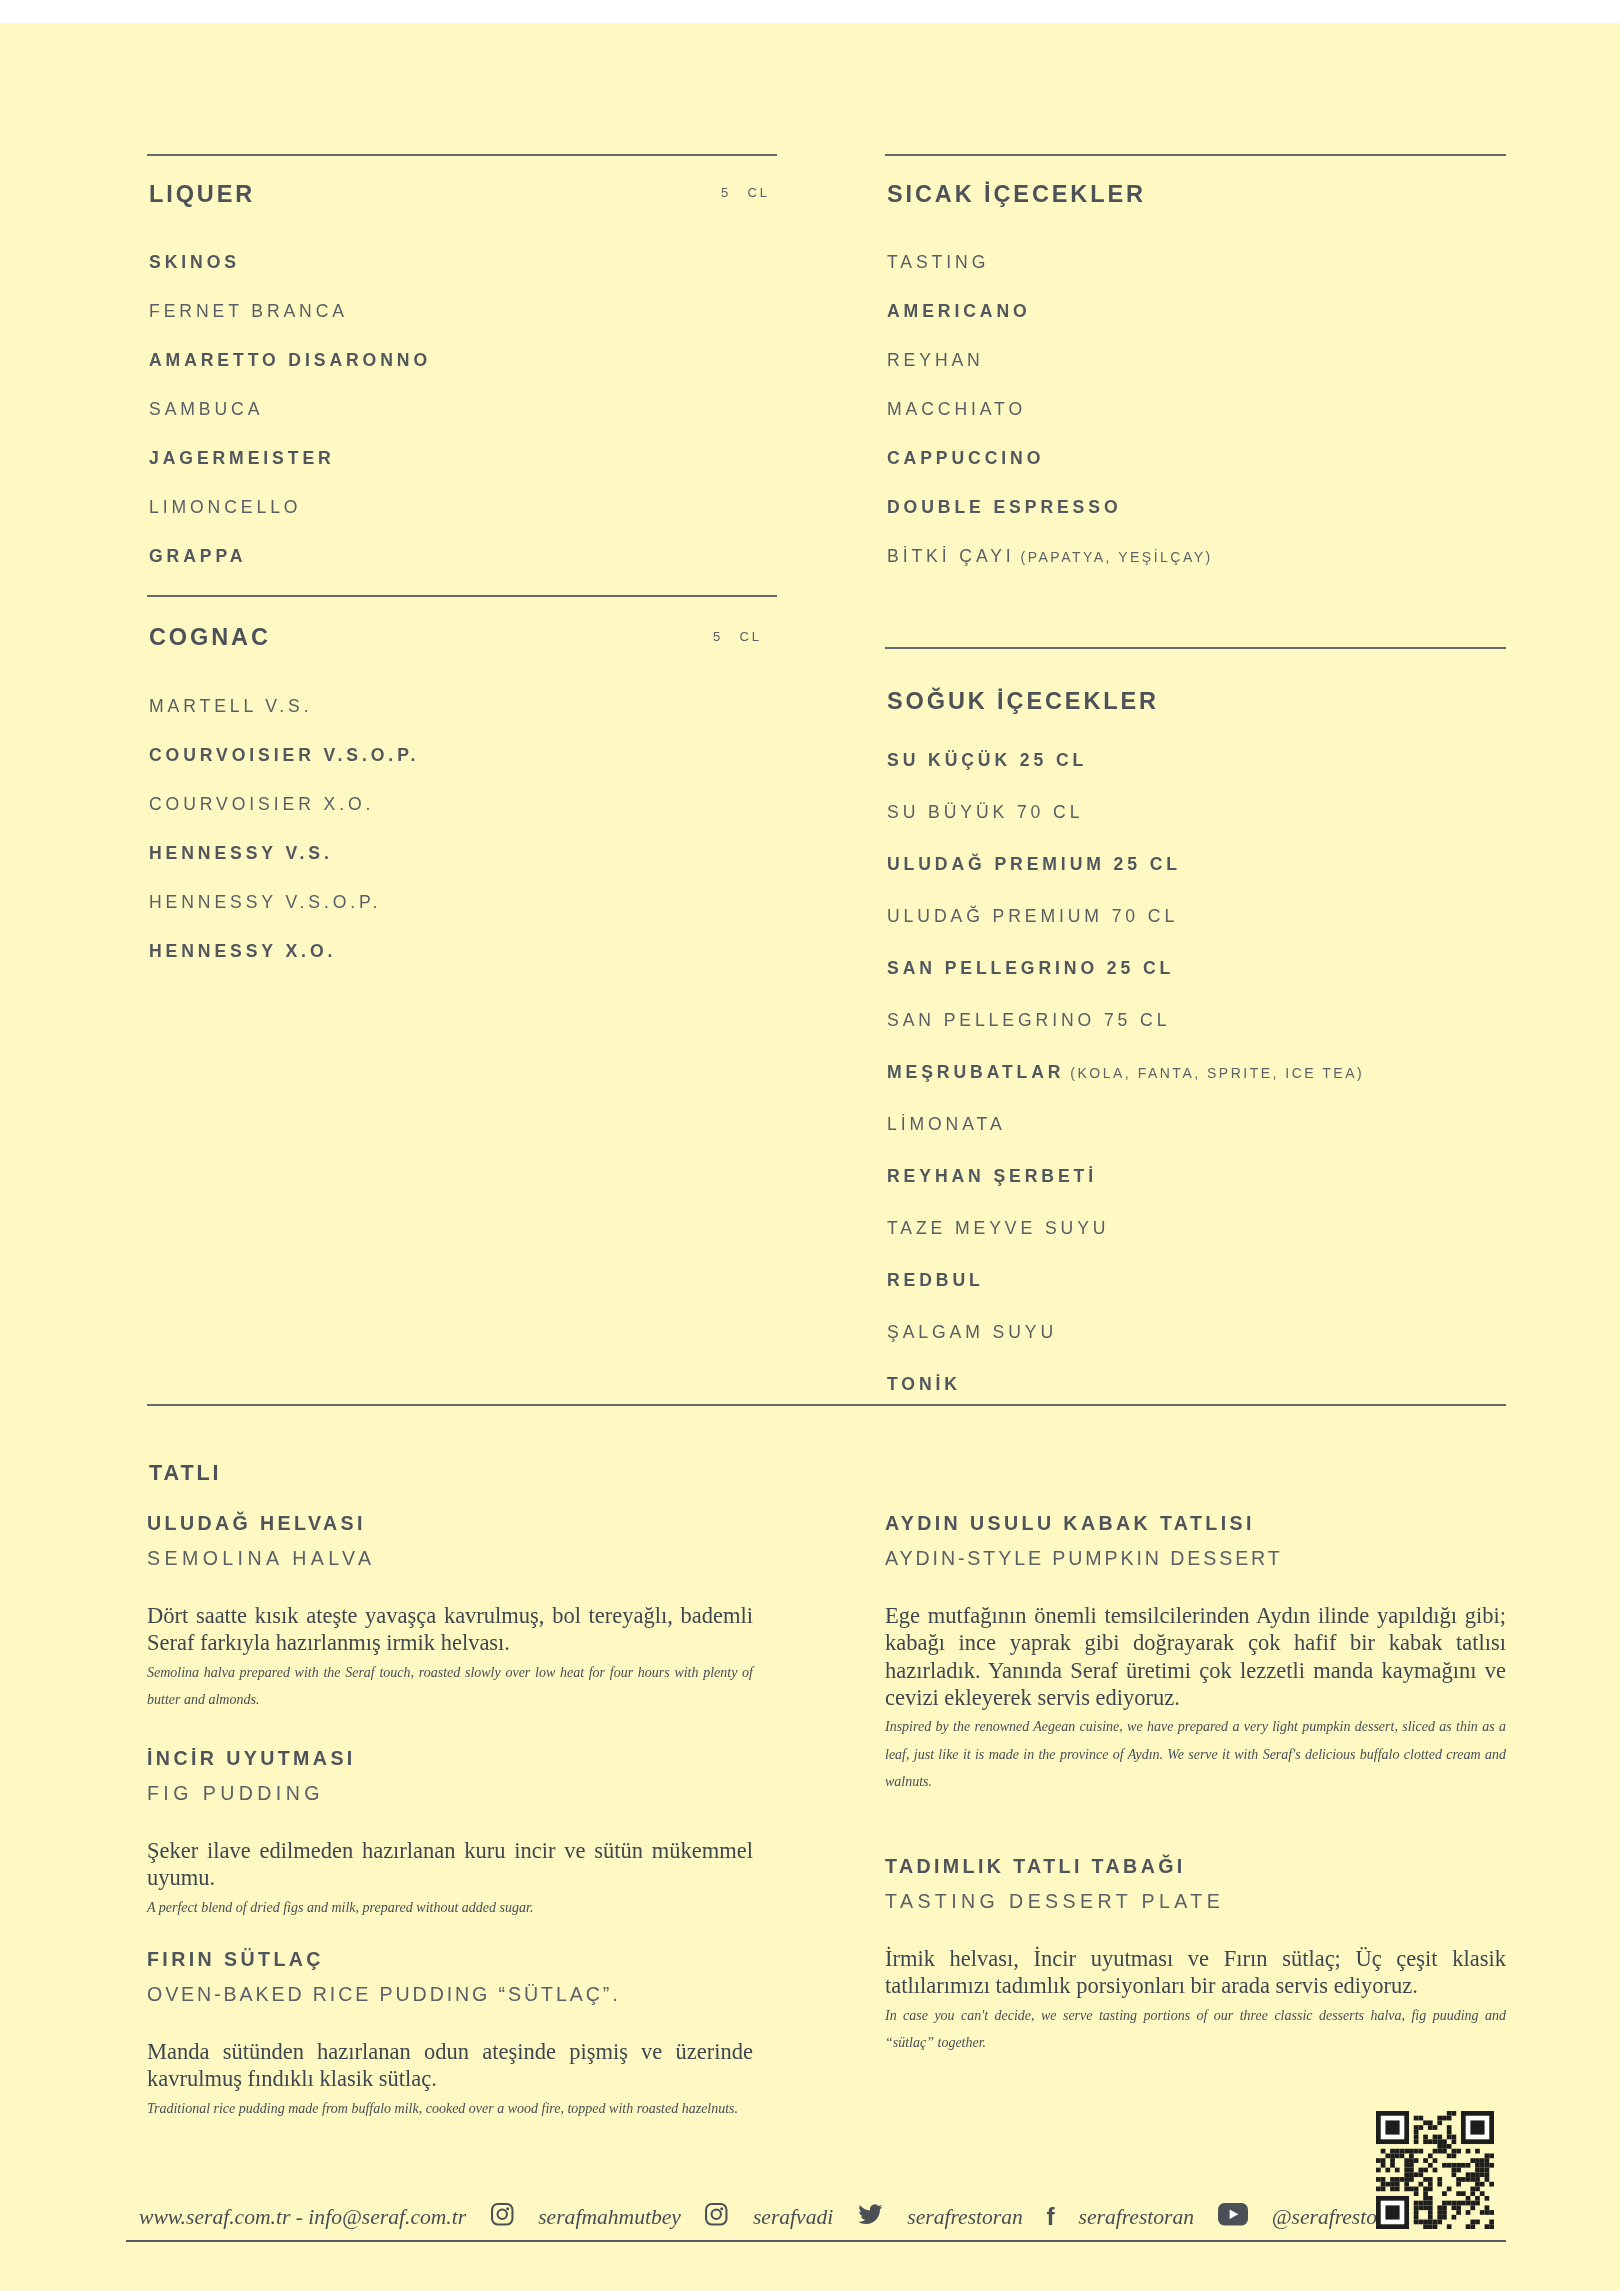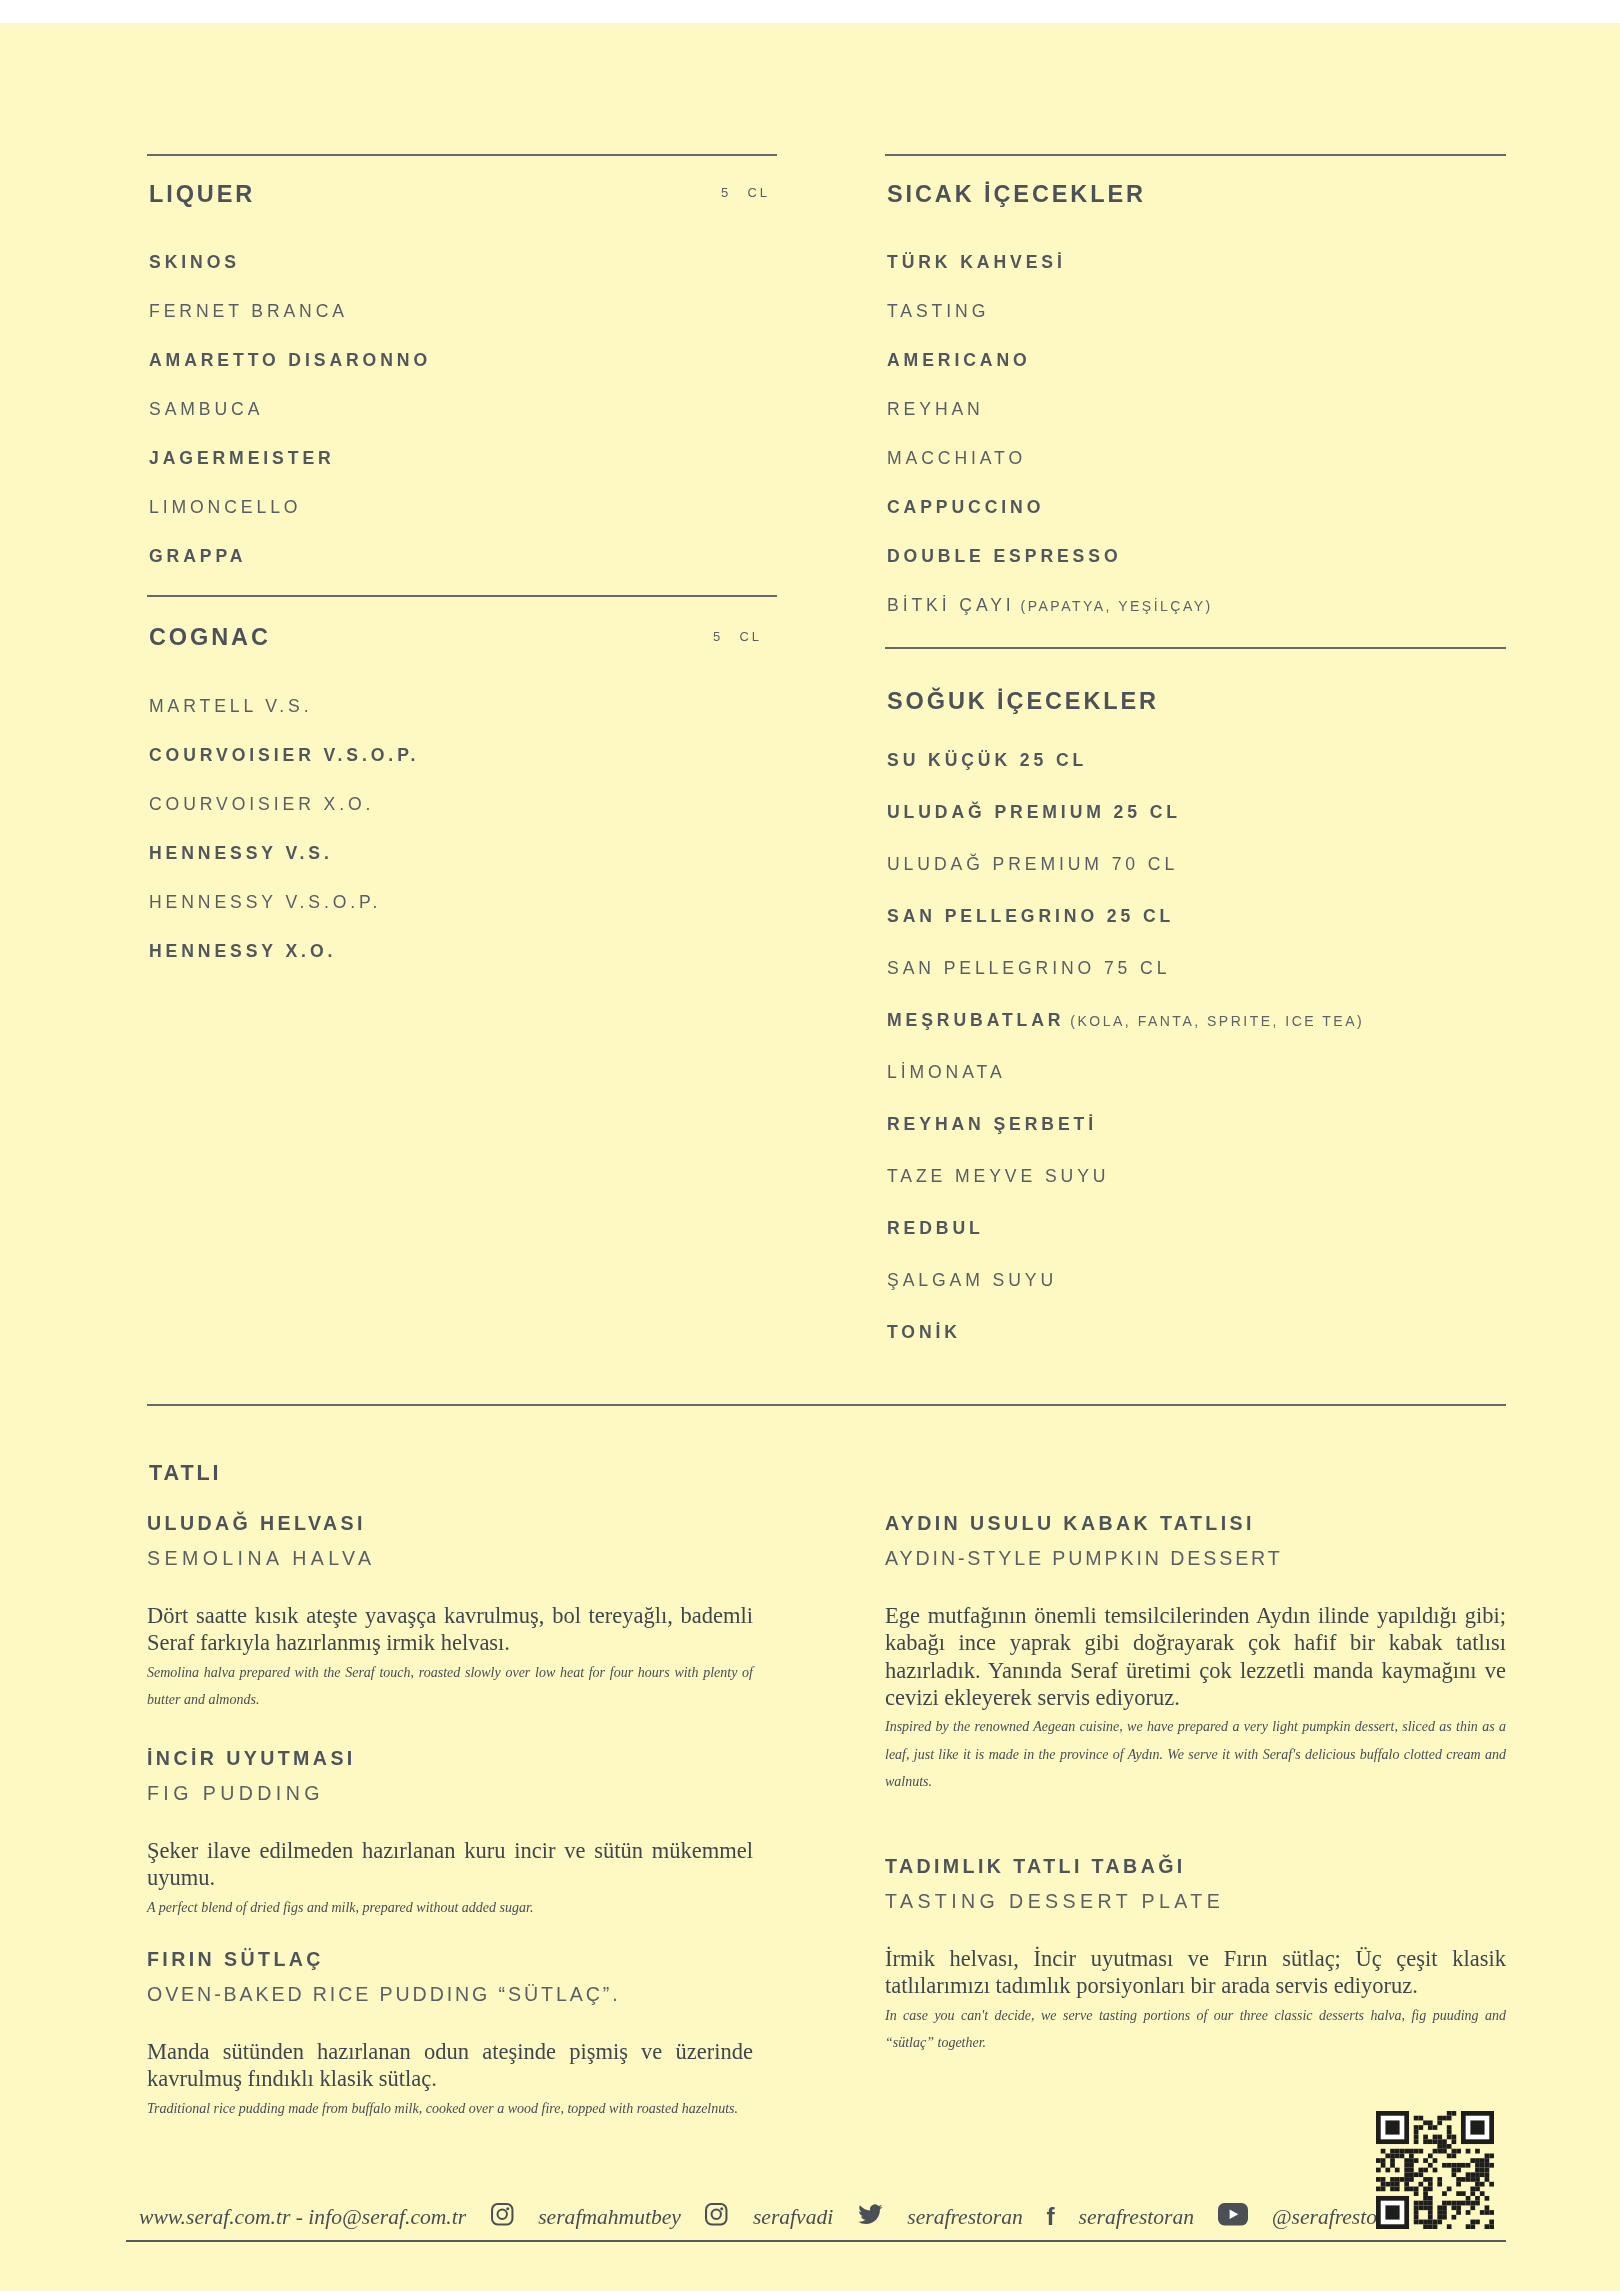--- a/index.html
+++ b/index.html
@@ -62,35 +62,35 @@
     <li class="item"><span>COURVOISIER X.O.</span><span class="note"></span></li>
     <li class="item b"><span>HENNESSY V.S.</span><span class="note"></span></li>
     <li class="item"><span>HENNESSY V.S.O.P.</span><span class="note"></span></li>
     <li class="item b"><span>HENNESSY X.O.</span><span class="note"></span></li>
   </ul>
 
   <div class="rule" style="left:885px;top:131px;width:621px"></div>
   <h2 class="sec-title" style="left:887px;top:158px">SICAK İÇECEKLER</h2>
 
   <ul class="items" style="left:887px;top:230px">
-    <li class="item b"><span>TÜRK KAHVESİ</span><span class="note"></span></li>
     <li class="item"><span>TASTING</span><span class="note"></span></li>
     <li class="item b"><span>AMERICANO</span><span class="note"></span></li>
     <li class="item"><span>REYHAN</span><span class="note"></span></li>
     <li class="item"><span>MACCHIATO</span><span class="note"></span></li>
     <li class="item b"><span>CAPPUCCINO</span><span class="note"></span></li>
     <li class="item b"><span>DOUBLE ESPRESSO</span><span class="note"></span></li>
     <li class="item"><span>BİTKİ ÇAYI</span><span class="note">(PAPATYA, YEŞİLÇAY)</span></li>
   </ul>
 
   <div class="rule" style="left:885px;top:624px;width:621px"></div>
   <h2 class="sec-title" style="left:887px;top:665px">SOĞUK İÇECEKLER</h2>
 
   <ul class="items cold" style="left:887px;top:728px">
     <li class="item b"><span>SU KÜÇÜK 25 CL</span><span class="note"></span></li>
+    <li class="item"><span>SU BÜYÜK 70 CL</span><span class="note"></span></li>
     <li class="item b"><span>ULUDAĞ PREMIUM 25 CL</span><span class="note"></span></li>
     <li class="item"><span>ULUDAĞ PREMIUM 70 CL</span><span class="note"></span></li>
     <li class="item b"><span>SAN PELLEGRINO 25 CL</span><span class="note"></span></li>
     <li class="item"><span>SAN PELLEGRINO 75 CL</span><span class="note"></span></li>
     <li class="item b"><span>MEŞRUBATLAR</span><span class="note">(KOLA, FANTA, SPRITE, ICE TEA)</span></li>
     <li class="item"><span>LİMONATA</span><span class="note"></span></li>
     <li class="item b"><span>REYHAN ŞERBETİ</span><span class="note"></span></li>
     <li class="item"><span>TAZE MEYVE SUYU</span><span class="note"></span></li>
     <li class="item b"><span>REDBUL</span><span class="note"></span></li>
     <li class="item"><span>ŞALGAM SUYU</span><span class="note"></span></li>

